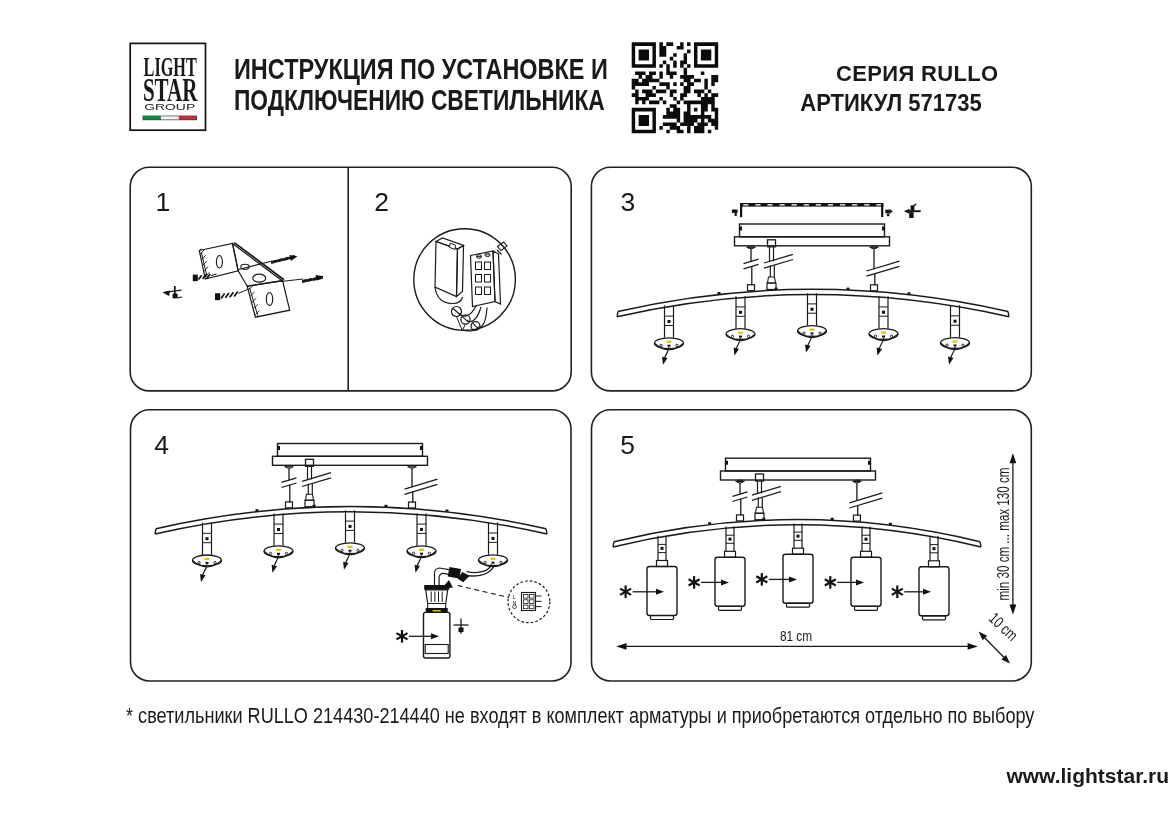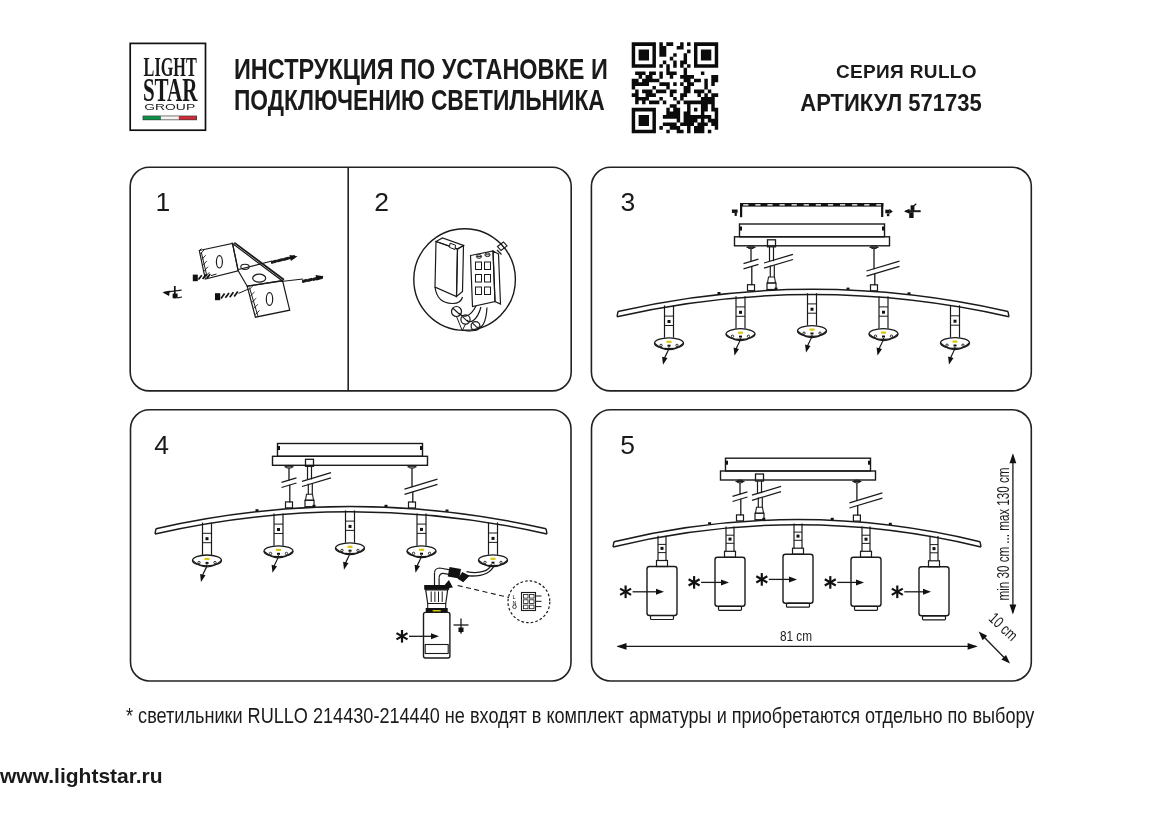--- a/index.html
+++ b/index.html
@@ -476,23 +476,23 @@
 <path d="M977.6,646.4 L967.6,649.8 L967.6,643.0 Z" fill="#111"></path>
 <line x1="1012.9" y1="455.5" x2="1012.9" y2="612.5" stroke="#1a1a1a" stroke-width="1.3" stroke-linecap="butt"></line>
 <path d="M1012.9,453.3 L1016.3,463.3 L1009.5,463.3 Z" fill="#111"></path>
 <path d="M1012.9,614.4 L1009.5,604.4 L1016.3,604.4 Z" fill="#111"></path>
 <line x1="980.5" y1="633.5" x2="1008.0" y2="661.5" stroke="#1a1a1a" stroke-width="1.3" stroke-linecap="butt"></line>
 <path d="M978.6,631.5 L987.2,635.7 L982.6,640.2 Z" fill="#111"></path>
 <path d="M1010.0,663.6 L1001.4,659.4 L1006.0,654.9 Z" fill="#111"></path>
 </svg>
 <div class="t" style="left:234px;top:54.2px;font-size:29.5px;font-weight:bold;line-height:30.6px;transform:scaleX(0.795);transform-origin:left top">ИНСТРУКЦИЯ ПО УСТАНОВКЕ И</div>
 <div class="t" style="left:234px;top:84.8px;font-size:29.5px;font-weight:bold;line-height:30.6px;transform:scaleX(0.772);transform-origin:left top">ПОДКЛЮЧЕНИЮ СВЕТИЛЬНИКА</div>
-<div class="t" style="left:836px;top:61px;width:127px;text-align:right;font-size:19px;font-weight:bold;letter-spacing:0.35px">СЕРИЯ RULLO</div>
+<div class="t" style="left:836px;top:61px;width:127px;text-align:right;font-size:22px;font-weight:bold;letter-spacing:0.35px">СЕРИЯ RULLO</div>
 <div class="t" style="left:890.5px;top:89.8px;font-size:23.2px;font-weight:bold;transform:translateX(-50%) scaleX(0.95);transform-origin:center top">АРТИКУЛ 571735</div>
 <div class="t" style="left:155.6px;top:187.4px;font-size:26.5px">1</div>
 <div class="t" style="left:374.2px;top:187.4px;font-size:26.5px">2</div>
 <div class="t" style="left:620.5px;top:187.4px;font-size:26.5px">3</div>
 <div class="t" style="left:154.3px;top:430px;font-size:26.5px">4</div>
 <div class="t" style="left:620.3px;top:430px;font-size:26.5px">5</div>
 <div class="t" style="left:796px;top:628px;font-size:14.8px;transform:translateX(-50%) scaleX(0.8);transform-origin:center top">81 cm</div>
 <div class="t" style="left:1003.7px;top:533.5px;font-size:16px;transform:translate(-50%,-50%) rotate(-90deg) scaleX(0.725)">min 30 cm ... max 130 cm</div>
 <div class="t" style="left:1003px;top:626.5px;font-size:16px;transform:translate(-50%,-50%) rotate(43deg) scaleX(0.75)">10 cm</div>
 <div class="t" style="left:126px;top:703.5px;font-size:21.5px;transform:scaleX(0.842);transform-origin:left top">* светильники RULLO 214430-214440 не входят в комплект арматуры и приобретаются отдельно по выбору</div>
-<div class="t" style="left:0;top:763.5px;width:1169px;text-align:left;font-size:21px;font-weight:bold">www.lightstar.ru</div>
+<div class="t" style="left:0;top:763.5px;width:1169px;text-align:right;font-size:21px;font-weight:bold">www.lightstar.ru</div>
 </body></html>

